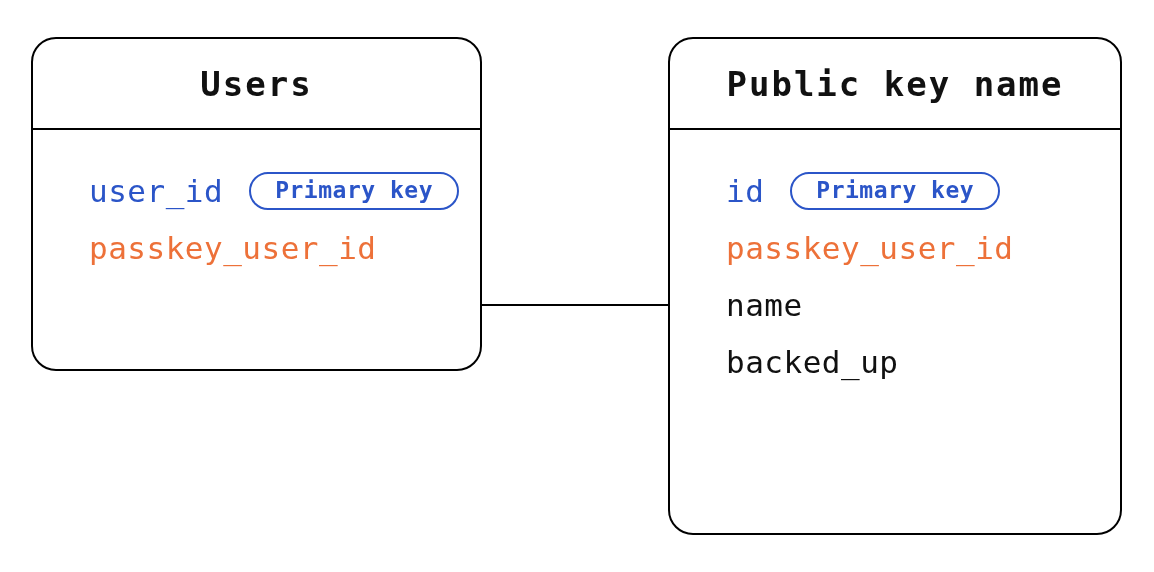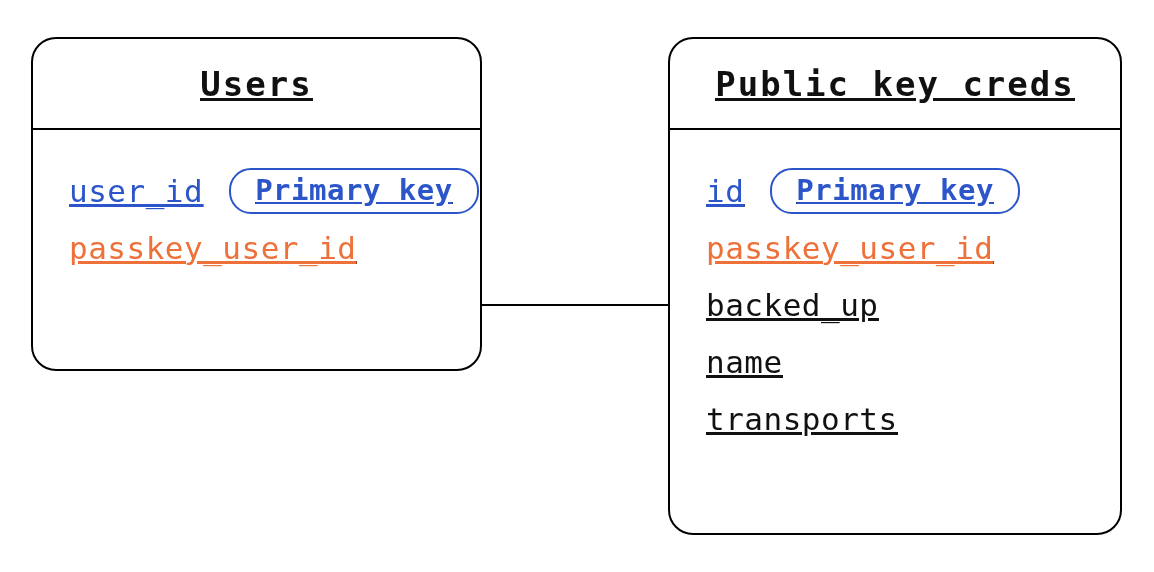--- a/index.html
+++ b/index.html
@@ -2,21 +2,21 @@
 <html style="--border: #000000; --field-default: #111111; --primary-key: #2b55c8; --foreign-key: #ed7139; --canvas-bg: #ffffff;"><head>
 <meta charset="utf-8">
 <style>
   :root{
     --border:#000000;
     --field-default:#111111;
     --primary-key:#2b55c8;
     --foreign-key:#ed7139;
     --canvas-bg:#ffffff;
   }
-  *{margin:0;padding:0;box-sizing:border-box;text-decoration:underline;}
+  *{margin:0;padding:0;box-sizing:border-box;}
   html,body{background:var(--canvas-bg);}
   body{font-family:"DejaVu Sans Mono", monospace;}
   .stage{
     position:relative;
     width:1154px;
     height:572px;
     background:var(--canvas-bg);
     overflow:hidden;
   }
   .table-card{
@@ -41,38 +41,38 @@
     color:var(--field-default);
     white-space:nowrap;
   }
   .card-body{
     padding-top:32px;
   }
   .field-row{
     height:57px;
     display:flex;
     align-items:center;
-    padding-left:36px;
+    padding-left:56px;
     white-space:nowrap;
   }
   .field-name{
     font-size:31px;
     letter-spacing:0.5px;
     color:var(--field-default);
   }
   .field-name.primary{color:var(--primary-key);}
   .field-name.foreign{color:var(--foreign-key);}
   .pk-badge{
     display:inline-flex;
     align-items:center;
     margin-left:26px;
     border:2px solid var(--primary-key);
     border-radius:22px;
     padding:3px 24px 5px 24px;
-    font-size:29px;
+    font-size:23px;
     font-weight:bold;
     color:var(--primary-key);
     letter-spacing:0.5px;
     text-align:center;
   }
   .connector{
     position:absolute;
     left:482px;
     top:304px;
     width:186px;
@@ -97,35 +97,32 @@
       <div class="field-row">
         <span class="field-name foreign">passkey_user_id</span>
       </div>
     </div>
   </div>
 
   <div class="connector"></div>
 
   <div class="table-card card-creds">
     <div class="card-header">
-      <div class="card-title">Public key creds</div>
+      <div class="card-title">Public key name</div>
     </div>
     <div class="card-body">
       <div class="field-row">
         <span class="field-name primary">id</span>
         <span class="pk-badge">Primary key</span>
       </div>
       <div class="field-row">
         <span class="field-name foreign">passkey_user_id</span>
       </div>
       <div class="field-row">
-        <span class="field-name">backed_up</span>
-      </div>
-      <div class="field-row">
         <span class="field-name">name</span>
       </div>
       <div class="field-row">
-        <span class="field-name">transports</span>
+        <span class="field-name">backed_up</span>
       </div>
     </div>
   </div>
 
 </div>
 
 </body></html>

